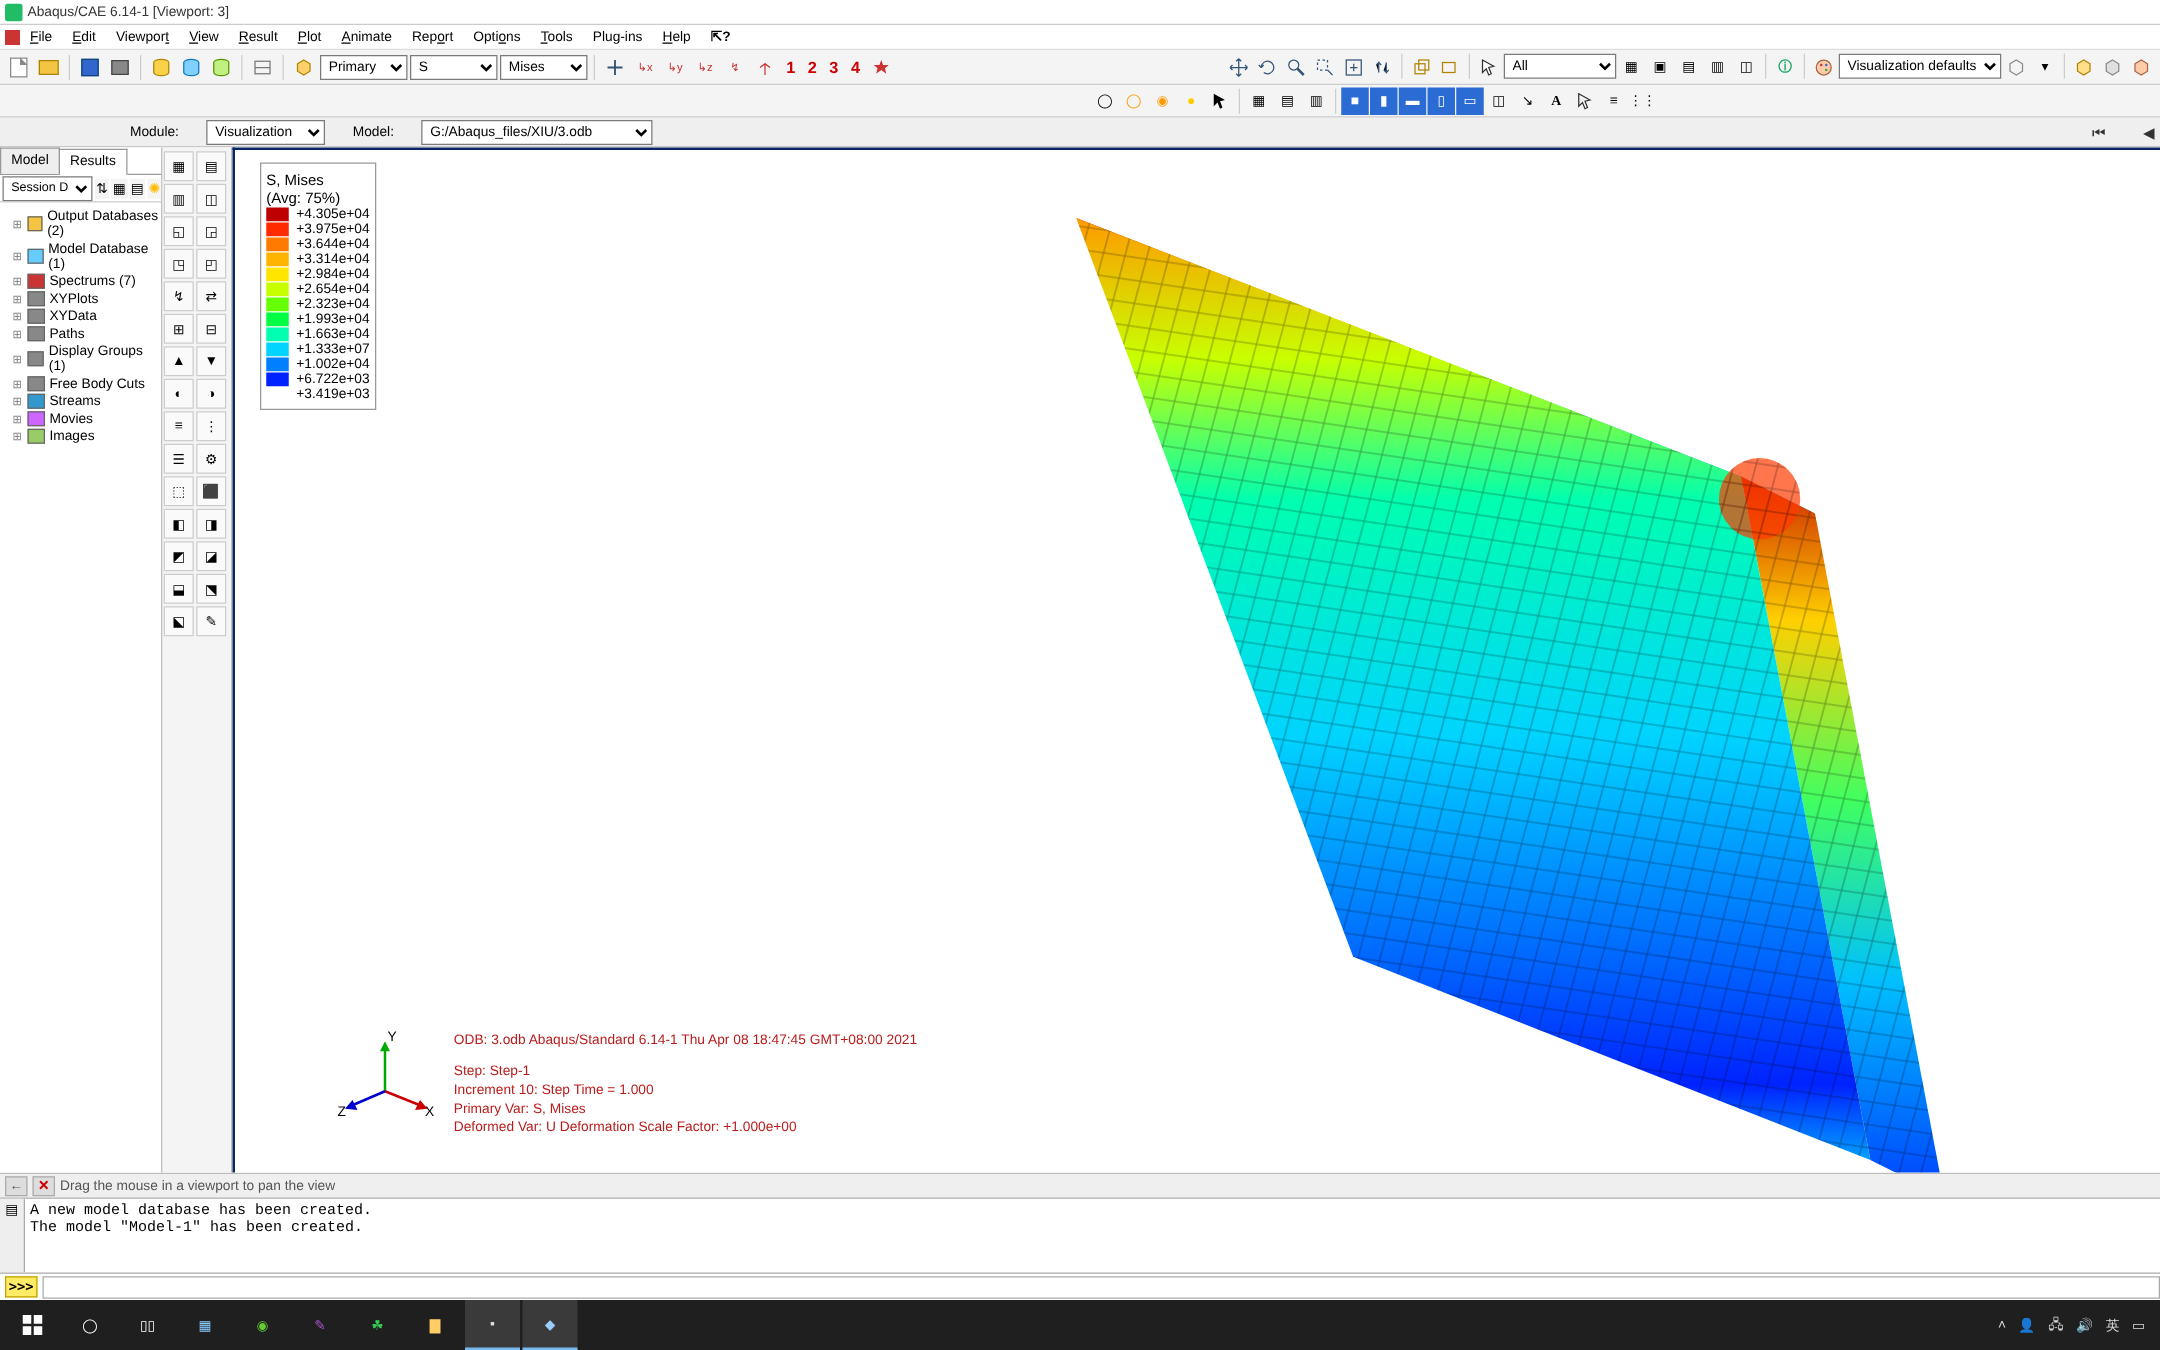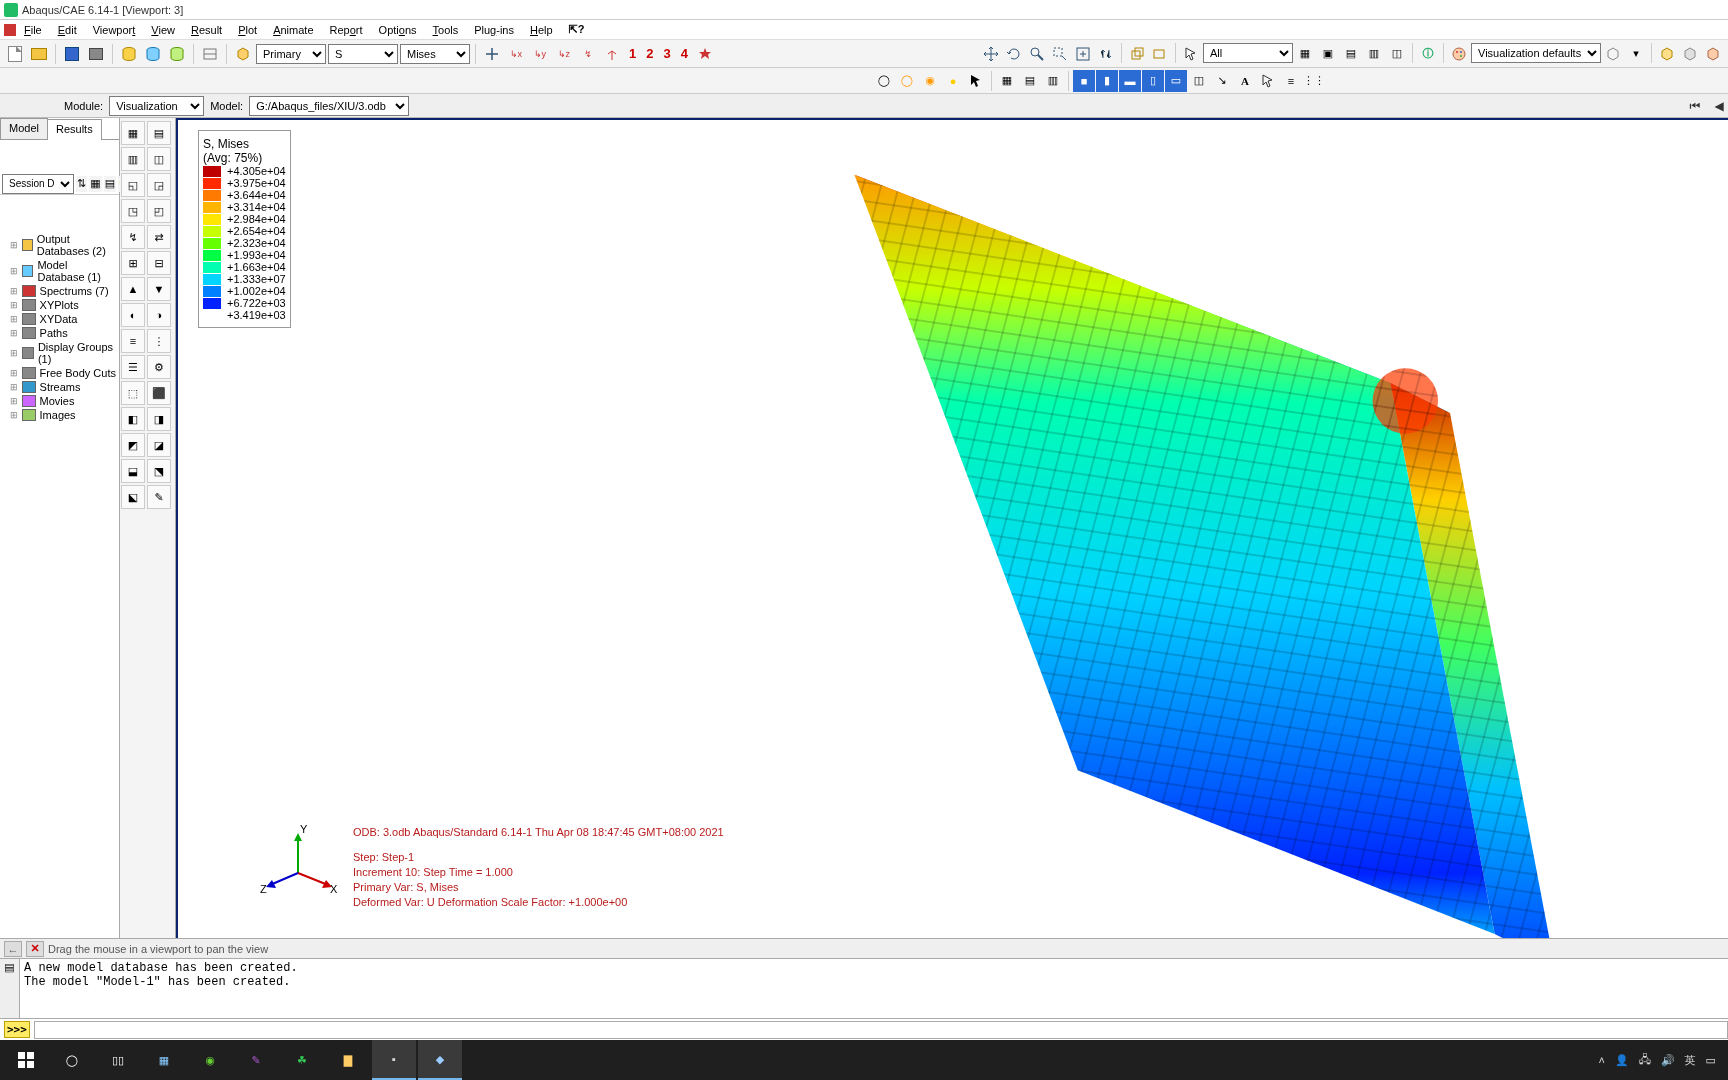--- a/index.html
+++ b/index.html
@@ -10,23 +10,23 @@
 .menubar .mi { padding: 0 8px; cursor: default; }
 .menubar .mi u { text-decoration: underline; }
 .toolbar1 { height: 28px; background:#f4f4f4; border-bottom:1px solid #ccc; display:flex; align-items:center; padding:0 4px; gap:2px;}
 .tb-btn { width:22px; height:22px; border:1px solid transparent; display:flex; align-items:center; justify-content:center; cursor:default; background:#f4f4f4;}
 .sep { width:1px; height:20px; background:#ccc; margin:0 3px;}
 .combo { height:20px; border:1px solid #7a7a7a; background:#fff; font-size:11px; padding:0 2px;}
 .rednum { color:#c00; font-weight:bold; padding:0 4px; font-size:13px;}
 .toolbar-right-cluster{ display:flex; gap:1px;}
 .toolbar2 { height: 26px; background:#f4f4f4; border-bottom:1px solid #ccc; display:flex; align-items:center; padding:0 2px; gap:1px; position:relative;}
 .toolbar2 .spacer{flex:1;}
-.context-bar { height:24px; background:#efefef; border-bottom:1px solid #bbb; display:flex; align-items:center; padding-left:64px; gap:6px;}
+.context-bar { height:24px; background:#efefef; border-bottom:1px solid #bbb; display:flex; align-items:center; padding-left:104px; gap:22px;}
 .work { flex:1; display:flex; position:relative; background:#fff;}
-.left-panel { width:120px; border-right:1px solid #aaa; background:#fff; display:flex; flex-direction:column;gap:33px;}
+.left-panel { width:130px; border-right:1px solid #aaa; background:#fff; display:flex; flex-direction:column;}
 .tabs { display:flex; height:22px; border-bottom:1px solid #999;}
 .tab { padding:3px 8px; border:1px solid #999; border-bottom:none; background:#eee; margin-right:-1px; cursor:default;}
 .tab.active { background:#fff; position:relative; top:1px;}
 .tree-header{ display:flex; align-items:center; height:22px; border-bottom:1px solid #ccc; padding:0 2px; gap:2px;}
 .tree { padding:4px 2px; }
 .tree-item { display:flex; align-items:center; padding:1px 0 1px 8px; gap:4px; cursor:default;}
 .tree-item .ticon{width:14px; height:12px; display:inline-block;}
 .toolbox { width:56px; background:#f4f4f4; border-right:1px solid #aaa; display:flex; flex-wrap:wrap; align-content:flex-start; padding:3px 1px; gap:2px;}
 .toolbox .tbx { width:24px; height:24px; border:1px solid #ccc; background:#fafafa; display:flex; align-items:center; justify-content:center;}
 .viewport { flex:1; background:#fff; position:relative; overflow:hidden; border:2px solid #0a246a; border-right:none; border-bottom:none;}
@@ -286,21 +286,21 @@
     </div>
   <div class="tb-btn">≡</div>
   <div class="tb-btn">⋮⋮</div>
   <div style="width:400px"></div>
 </div>
 
 <div class="context-bar">
   <span>Module:</span>
   <select class="combo" style="width:95px"><option>Visualization</option></select>
   <span>Model:</span>
-  <select class="combo" style="width:160px"><option>G:/Abaqus_files/XIU/3.odb</option></select>
+  <select class="combo" style="width:185px"><option>G:/Abaqus_files/XIU/3.odb</option></select>
   <div style="flex:1"></div>
   <div class="nav-btn">⏮</div>
   <div class="nav-btn">◀</div>
 </div>
 
 <div class="work">
 
   <div class="left-panel">
     <div class="tabs">
       <div class="tab">Model</div>

